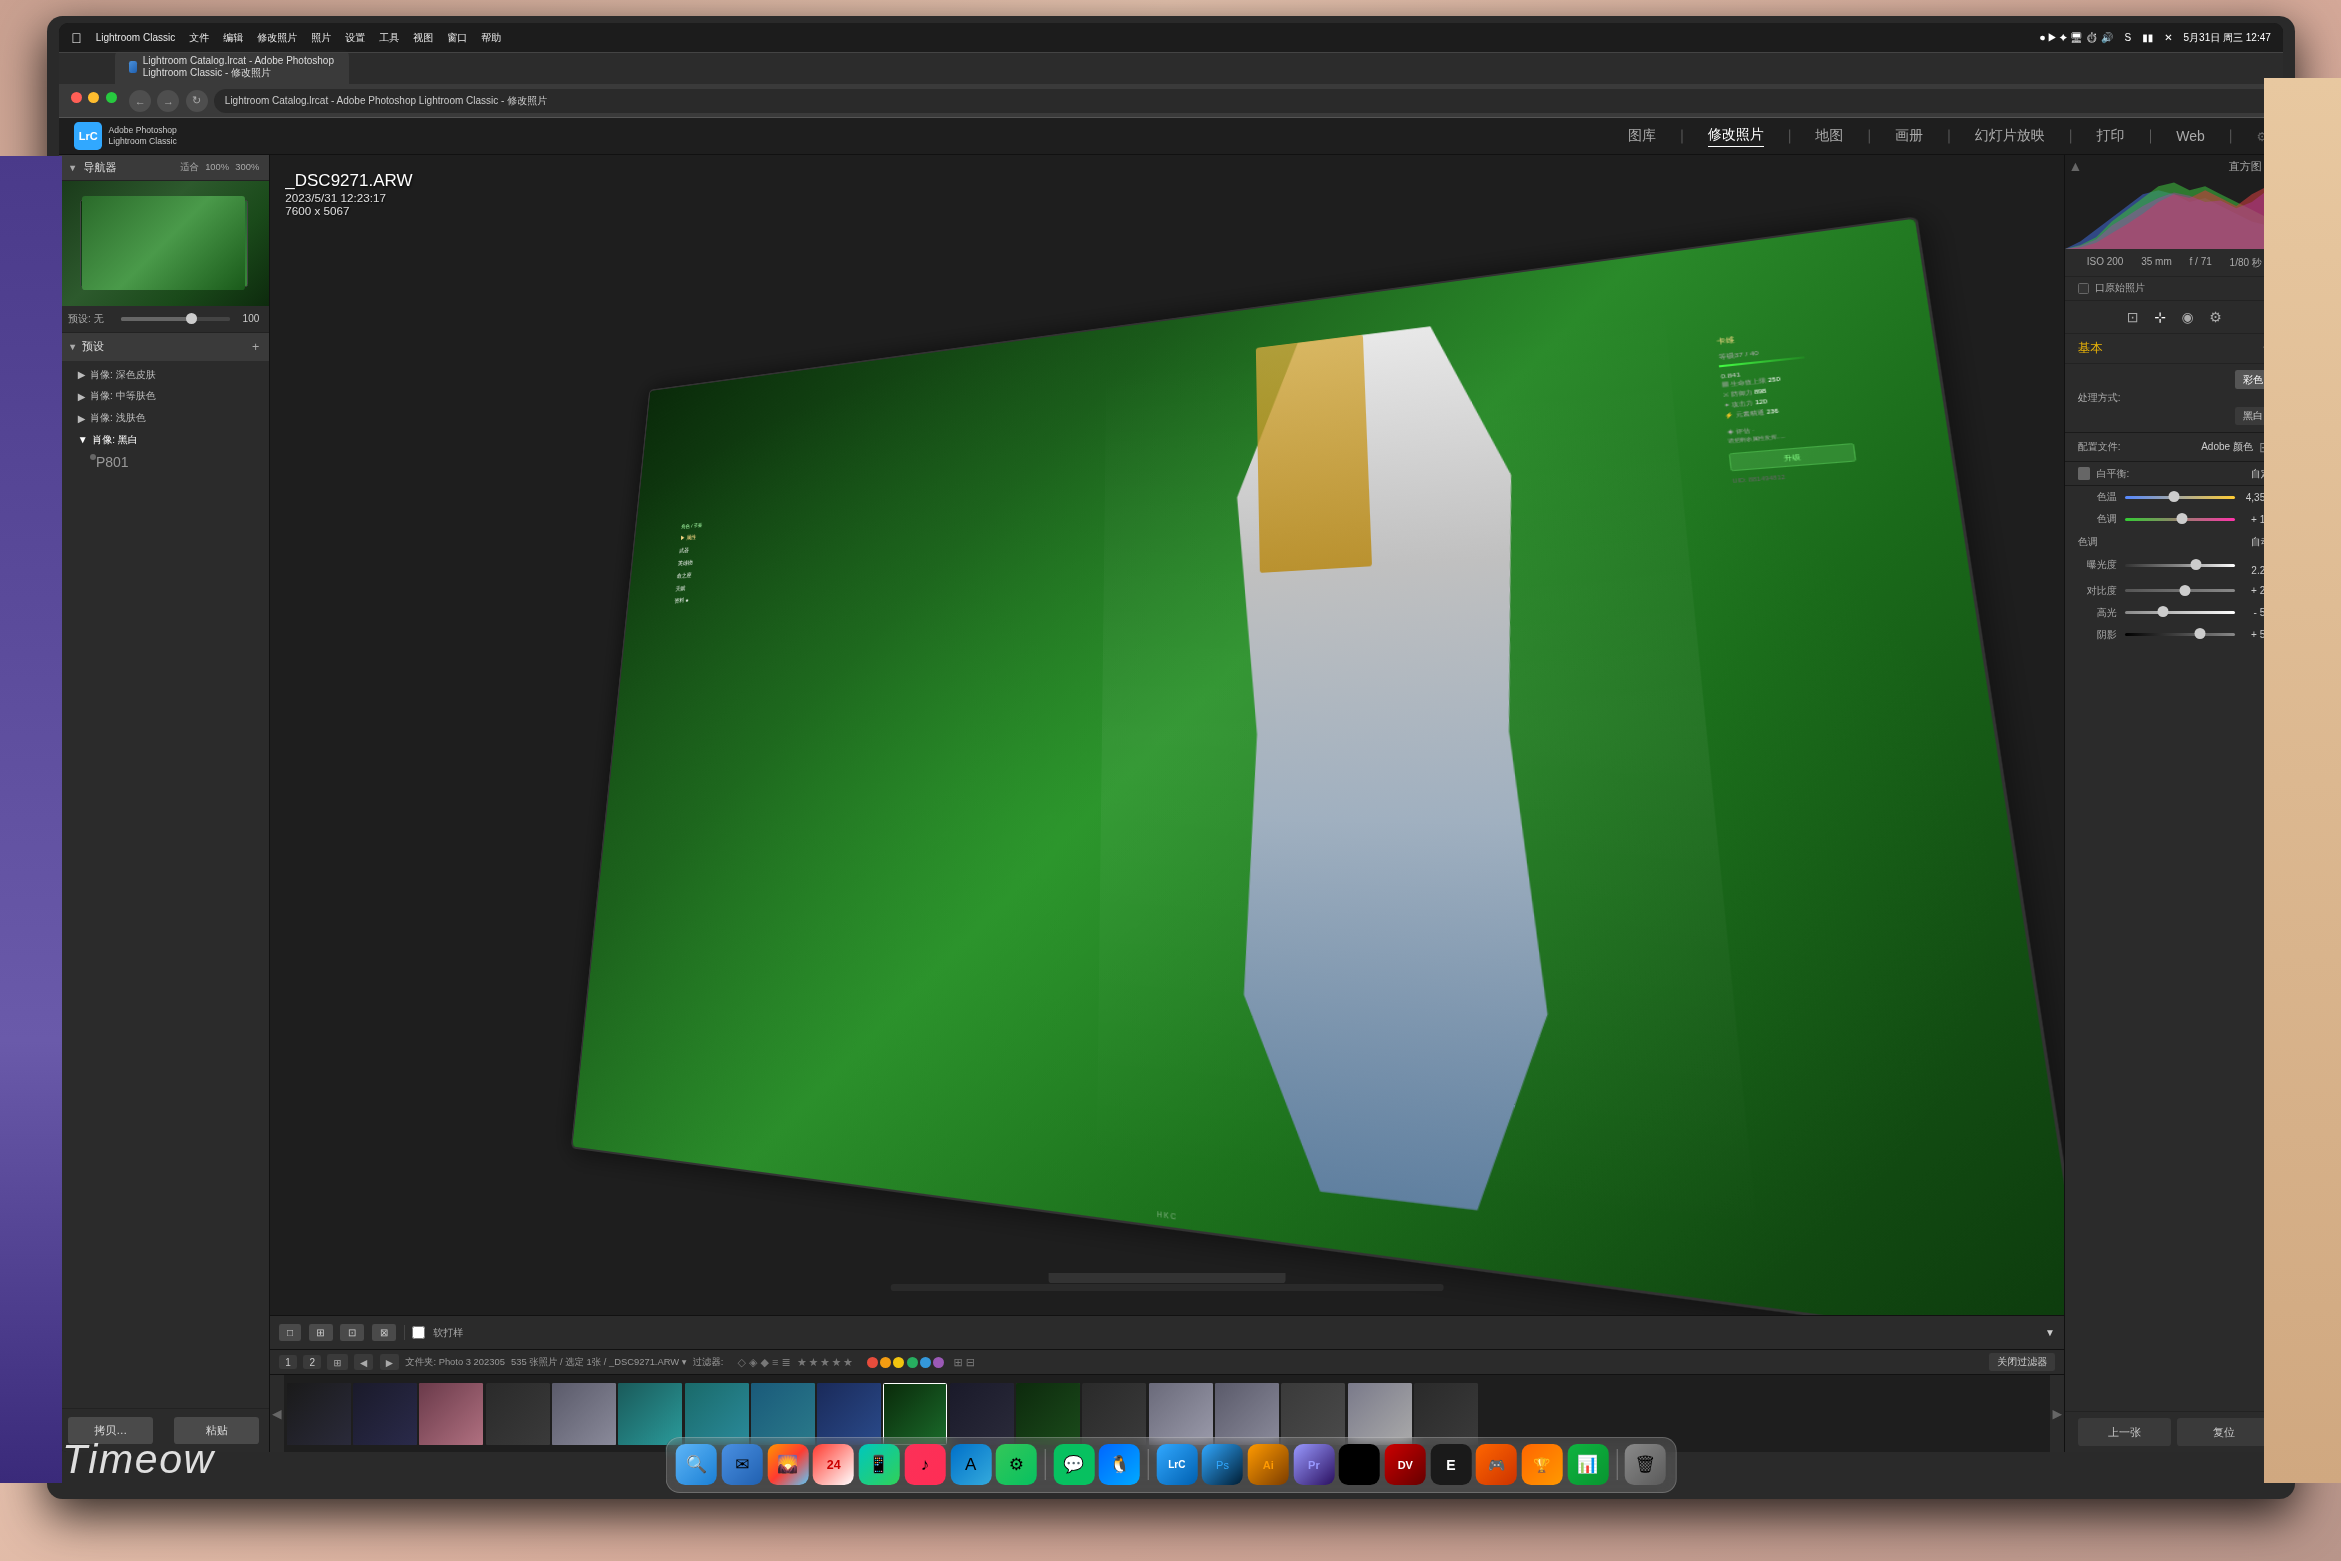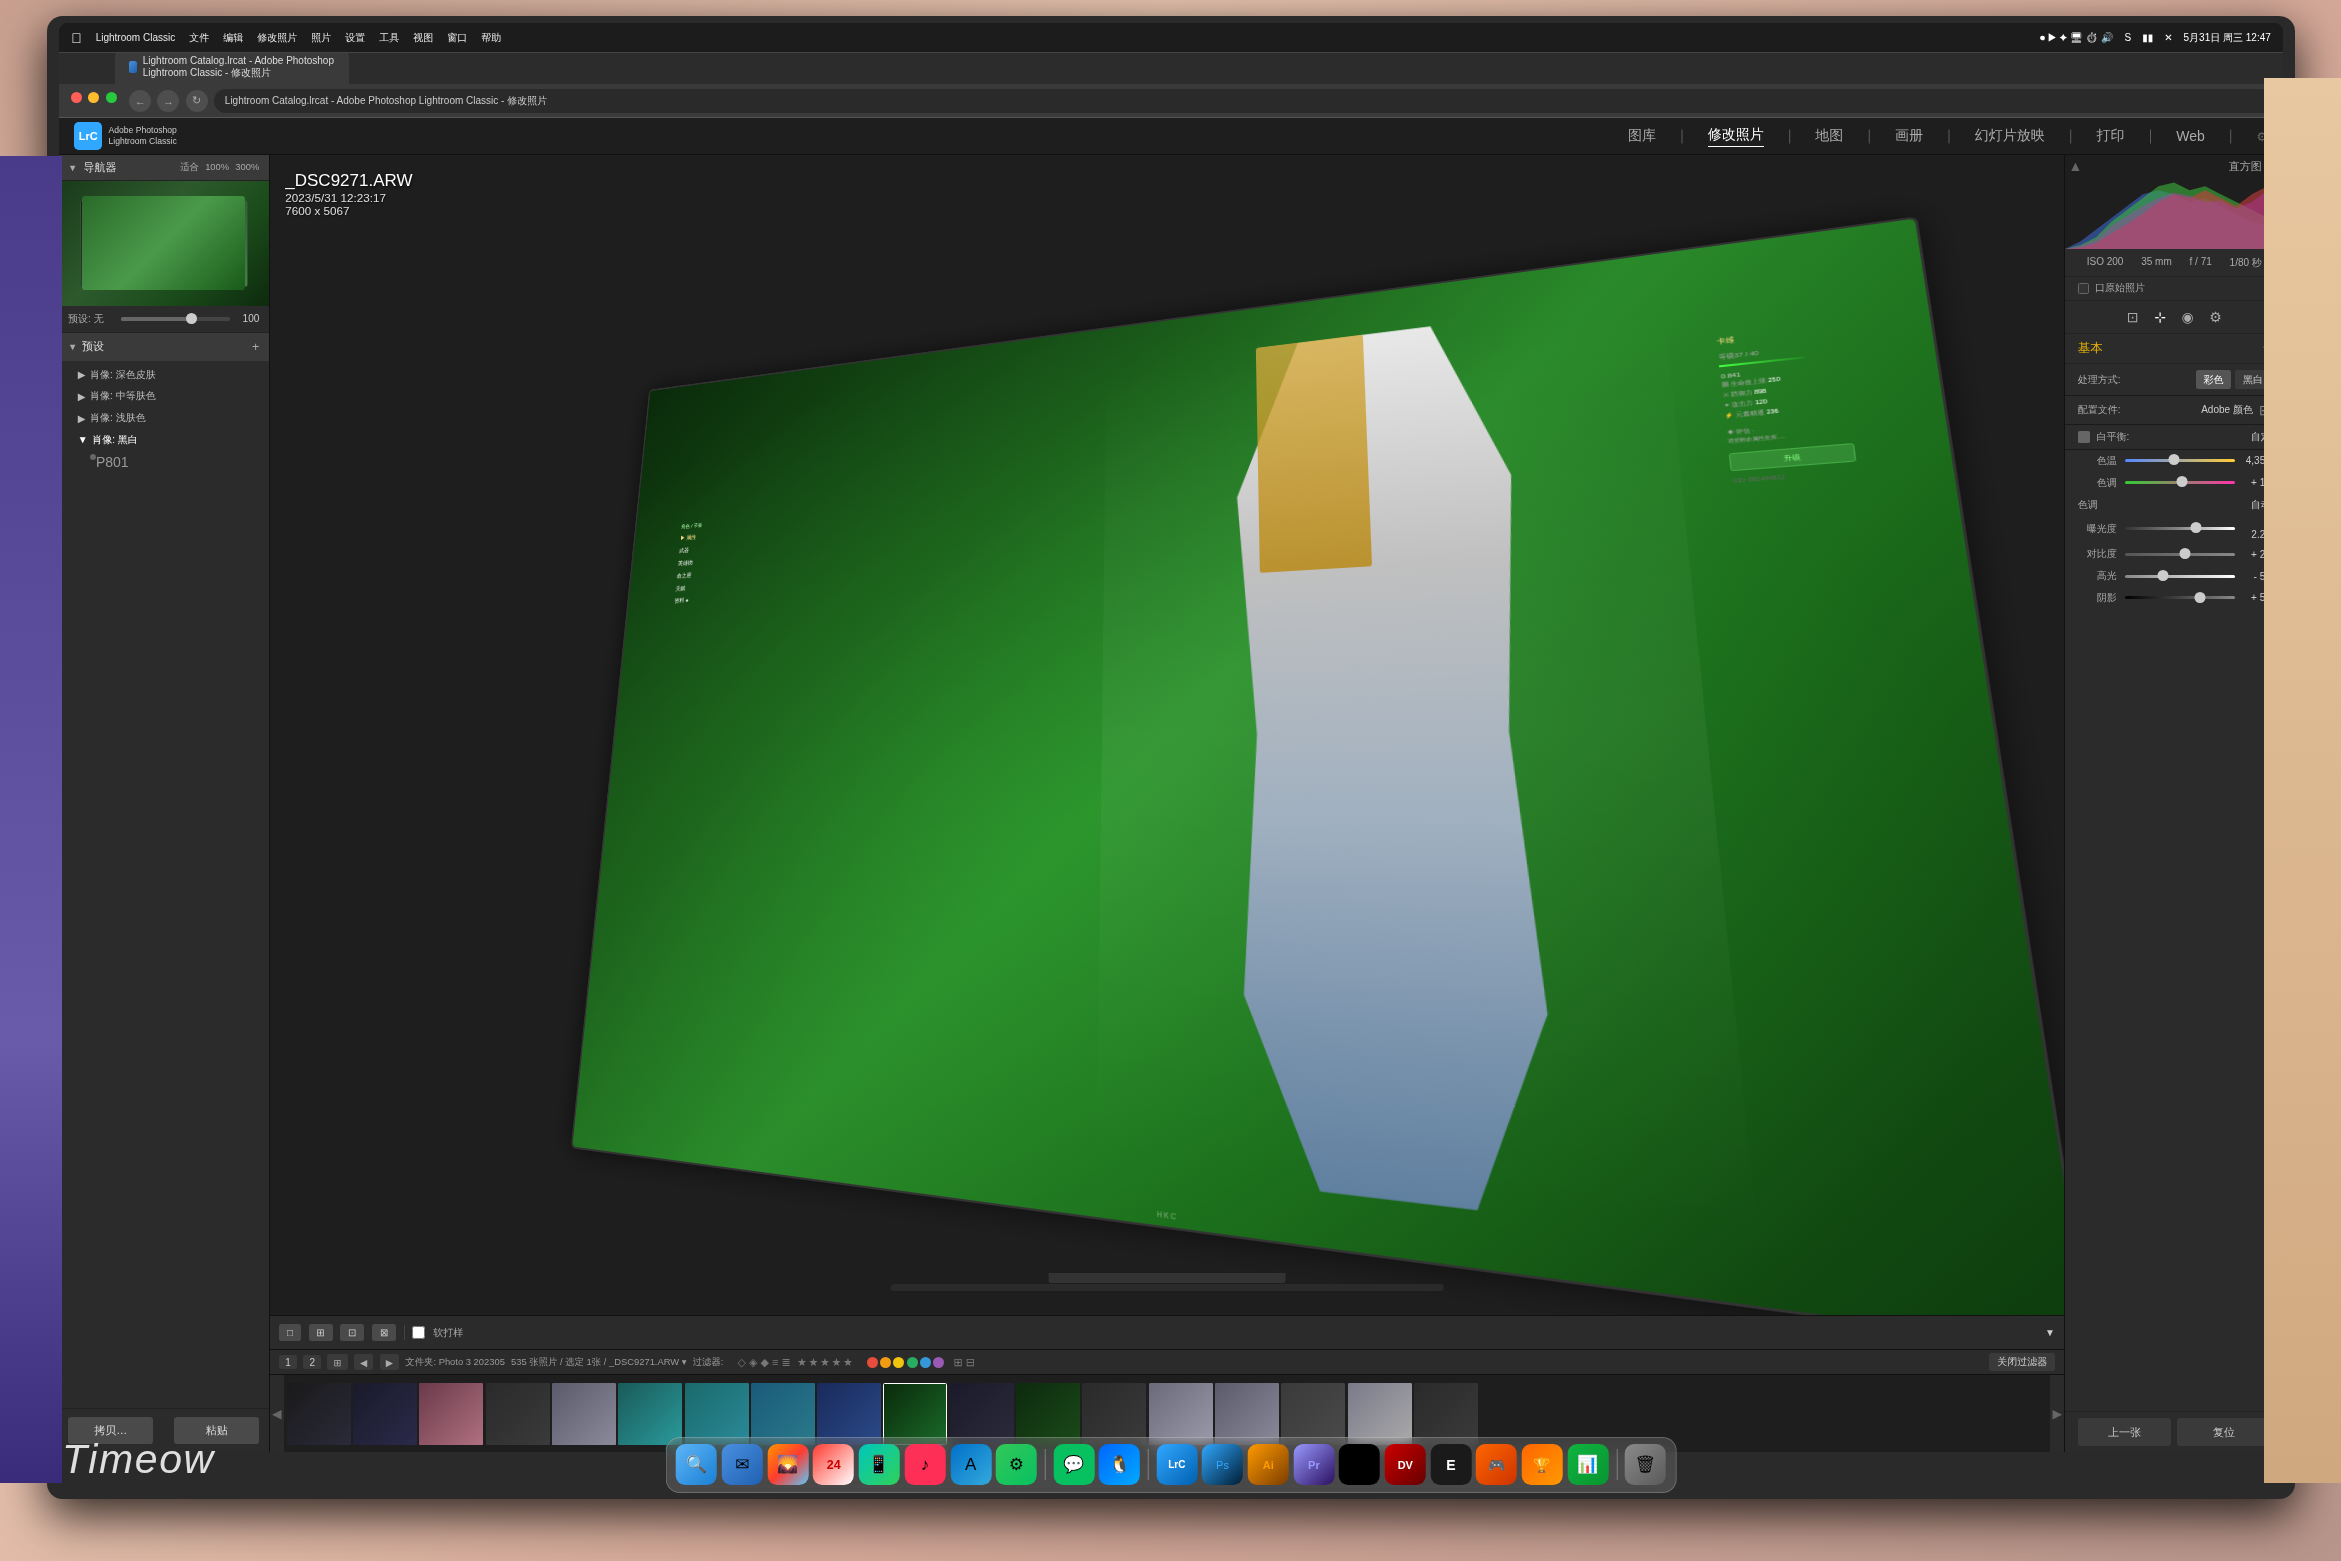--- a/index.html
+++ b/index.html
@@ -711,21 +711,21 @@
     .basic-panel-arrow { color: #aaa; font-size: 9.4px; }
 
     
     .processing-row {
       display: flex;
       align-items: center;
       padding: 6.2px 12.5px;
       border-bottom: 0.8px solid #1a1a1a;
     }
     .processing-label { color: #aaa; font-size: 10px; flex: 1; }
-    .processing-btns { display: flex; gap: 4px; }
+    .processing-btns { display: flex; gap: 18px; flex-direction: column; }
     .proc-btn {
       color: #ccc; font-size: 10px;
       background: #3a3a3a;
       padding: 2.3px 7.8px;
       border-radius: 2.3px;
       cursor: pointer;
     }
     .proc-btn.active { color: #fff; background: #555; }
 
     

